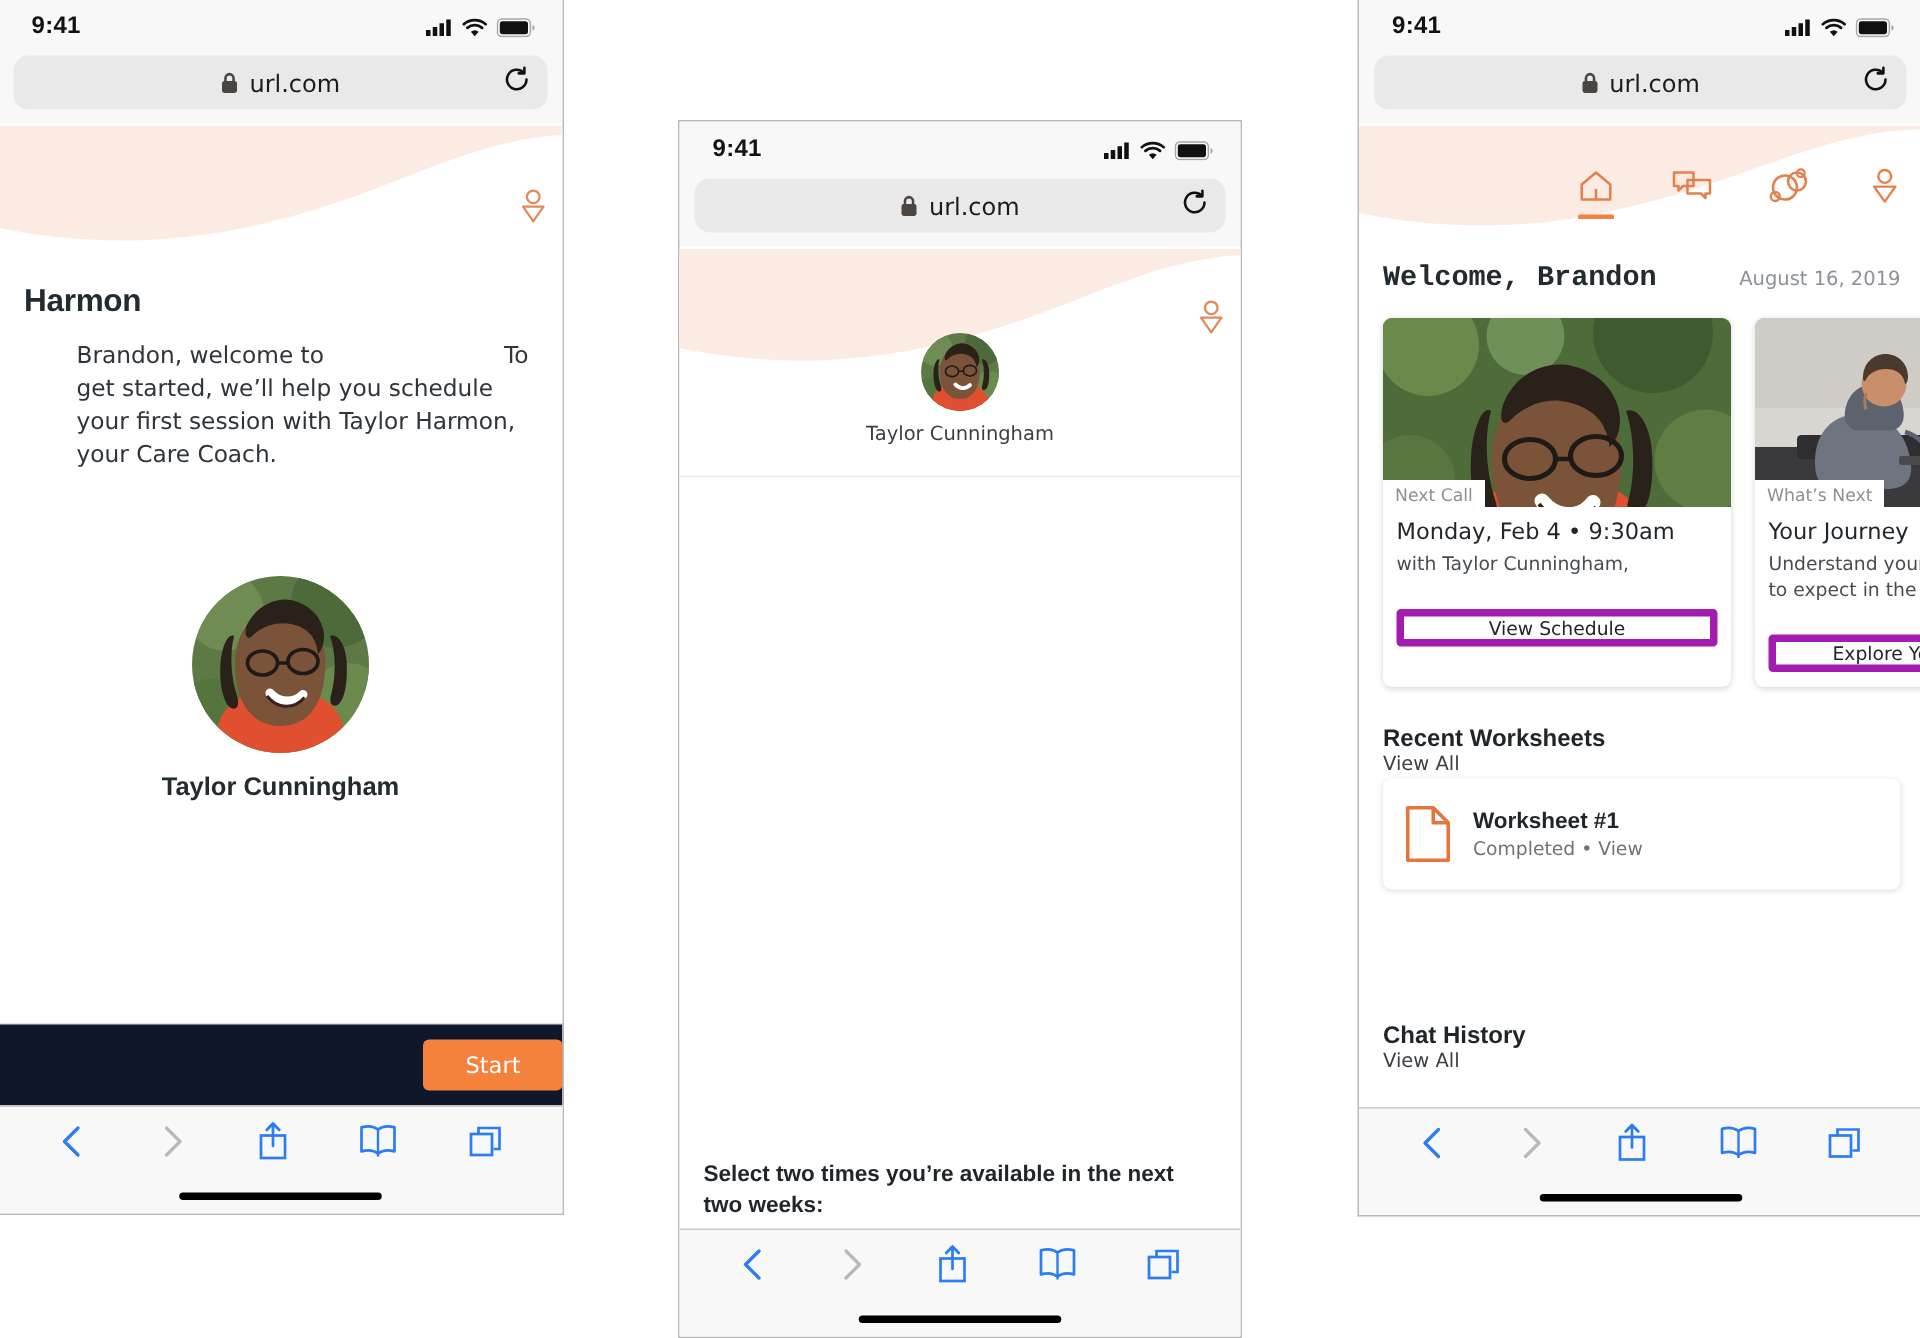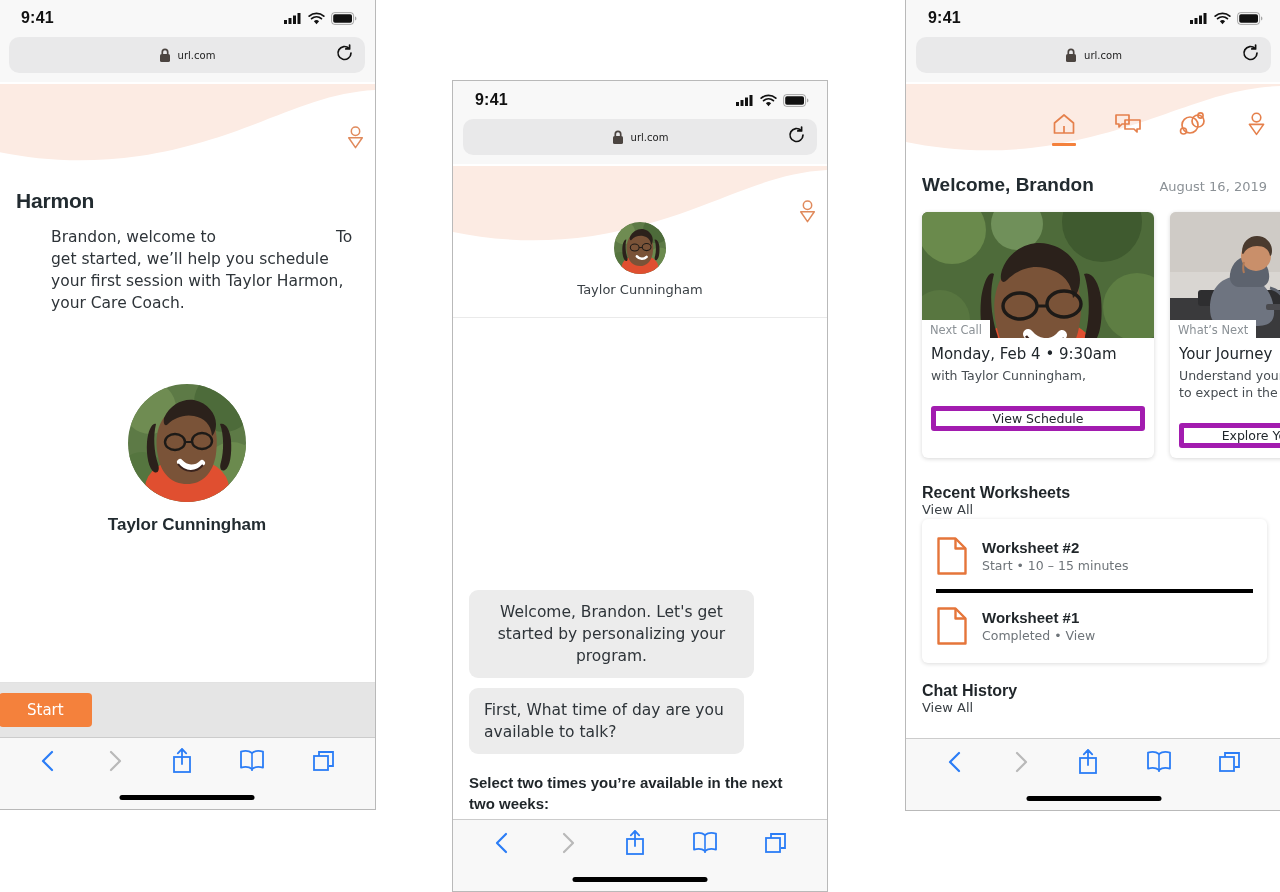--- a/index.html
+++ b/index.html
@@ -32,21 +32,21 @@
              font-family: "Liberation Sans", sans-serif; }
   .sb-icons { display: flex; align-items: center; gap: 6px; }
 
   
   .urlbar-wrap { background: #f8f8f8; padding: 0 10px 9px 10px; }
   .urlbar {
     height: 36px; background: #e9e9ea; border-radius: 10px;
     display: flex; align-items: center; justify-content: center;
     position: relative;
   }
-  .urlbar .url-text { font-size: 10px; color: #1b1b1b; font-family: "DejaVu Sans", sans-serif; }
+  .urlbar .url-text { font-size: 16px; color: #1b1b1b; font-family: "DejaVu Sans", sans-serif; }
   .urlbar .lock { margin-right: 7px; display: inline-flex; }
   .urlbar .reload { position: absolute; right: 11px; top: 50%; transform: translateY(-50%); }
 
   
   .browserbar {
     position: absolute; left: 0; right: 0; bottom: 0;
     height: 72px; background: #f8f8f8; border-top: 1px solid #ccc;
   }
   .bb-icons {
     display: flex; align-items: center; justify-content: space-around;
@@ -74,22 +74,22 @@
   .avatar-lg {
     width: 118px; height: 118px; border-radius: 50%; margin: 0 auto;
     overflow: hidden; position: relative;
   }
   .p1-coach-name {
     margin-top: 13px; font-size: 17px; font-weight: 700; color: #222b30;
     font-family: "Liberation Sans", sans-serif;
   }
   .p1-cta {
     position: absolute; left: 0; right: 0; bottom: 0; height: 55px;
-    background: #e5e5e5; border-top: 1px solid #e2e2e2;
-    display: flex; align-items: center; justify-content: flex-start;
+    background: #0f172a; border-top: 1px solid #e2e2e2;
+    display: flex; align-items: center; justify-content: flex-end;
   }
   .btn-orange {
     background: #f4813c; color: #fff; border: none; border-radius: 4px;
     font-size: 15px; padding: 8px 28px; cursor: pointer;
     font-family: "DejaVu Sans", sans-serif;
   }
 
   
   .p2-body { position: absolute; left: 0; right: 0; top: 85px; bottom: 72px; background: #fff; }
   .p2-hero {
@@ -141,21 +141,21 @@
   .p3-nav {
     position: absolute; right: 6px; top: 28px; display: flex; gap: 26px; align-items: flex-end;
   }
   .navitem { width: 38px; display: flex; flex-direction: column; align-items: center; cursor: pointer; }
   .nav-underline { width: 24px; height: 3px; background: #f4813c; margin-top: 7px; border-radius: 1px; }
   .nav-underline.hidden { visibility: hidden; }
   .p3-head {
     position: absolute; left: 16px; right: 14px; top: 90px;
     display: flex; align-items: baseline; justify-content: space-between;
   }
-  .p3-welcome { font-size: 19px; font-weight: 700; color: #222b30; font-family: Liberation Sans, sans-serif; }
+  .p3-welcome { font-size: 19px; font-weight: 700; color: #222b30; font-family: Liberation Mono, monospace; }
   .p3-date { font-size: 13px; color: #8b9196; }
   .cards-row { position: absolute; left: 16px; top: 128px; display: flex; gap: 16px; }
   .card {
     width: 232px; background: #fff; border-radius: 6px;
     box-shadow: 0 1px 4px rgba(0,0,0,.16); overflow: hidden; flex: none;
   }
   .card-img { height: 126px; position: relative; overflow: hidden; }
   .card-kicker {
     position: absolute; left: 0; bottom: 0; background: #fff;
     font-size: 11.5px; color: #8b9196; padding: 3px 8px 1px 8px;
@@ -378,24 +378,20 @@
               <ellipse cx="74" cy="57" rx="10" ry="8" fill="none" stroke="#1d1a17" stroke-width="2.4"></ellipse>
               <path d="M57 58h7" stroke="#1d1a17" stroke-width="2.2"></path>
               <path d="M52 78c6 7 16 7 22 1" stroke="#fff" stroke-width="6" stroke-linecap="round" fill="none"></path>
             </svg>
           </div>
           <div class="p2-coach-name">Taylor Cunningham</div>
         </div>
       </div>
 
       <div class="chat-area">
-        <div class="bubbles">
-          <div class="bubble b1">Welcome, Brandon. Let's get started by personalizing your program.</div>
-          <div class="bubble b2">First, What time of day are you available to talk?</div>
-        </div>
 
         <div class="sel-prompt">Select two times you’re available in the next two weeks:</div>
 
         <div class="day-row">
           <div class="day-chip">MON</div>
           <div class="day-chip">TUE</div>
           <div class="day-chip">WED</div>
           <div class="day-chip active">THU</div>
           <div class="day-chip">FRI</div>
         </div>
@@ -588,30 +584,20 @@
         <div class="sec-link">View All</div>
       </div>
 
       <div class="ws-card">
         <div class="ws-row">
           <svg width="32" height="38" viewBox="0 0 32 38">
             <path d="M2.5 1.5h17l10 10v25h-27z" fill="none" stroke="#e5753a" stroke-width="2.4" stroke-linejoin="round"></path>
             <path d="M19.5 1.5v10h10" fill="none" stroke="#e5753a" stroke-width="2.4" stroke-linejoin="round"></path>
           </svg>
           <div>
-            <div class="ws-name">Worksheet #2</div>
-            <div class="ws-meta">Start • 10 – 15 minutes</div>
-          </div>
-        </div>
-        <div class="ws-row">
-          <svg width="32" height="38" viewBox="0 0 32 38">
-            <path d="M2.5 1.5h17l10 10v25h-27z" fill="none" stroke="#e5753a" stroke-width="2.4" stroke-linejoin="round"></path>
-            <path d="M19.5 1.5v10h10" fill="none" stroke="#e5753a" stroke-width="2.4" stroke-linejoin="round"></path>
-          </svg>
-          <div>
             <div class="ws-name">Worksheet #1</div>
             <div class="ws-meta">Completed • View</div>
           </div>
         </div>
       </div>
 
       <div class="sec-head" style="top:598px">
         <div class="sec-title">Chat History</div>
         <div class="sec-link">View All</div>
       </div>

